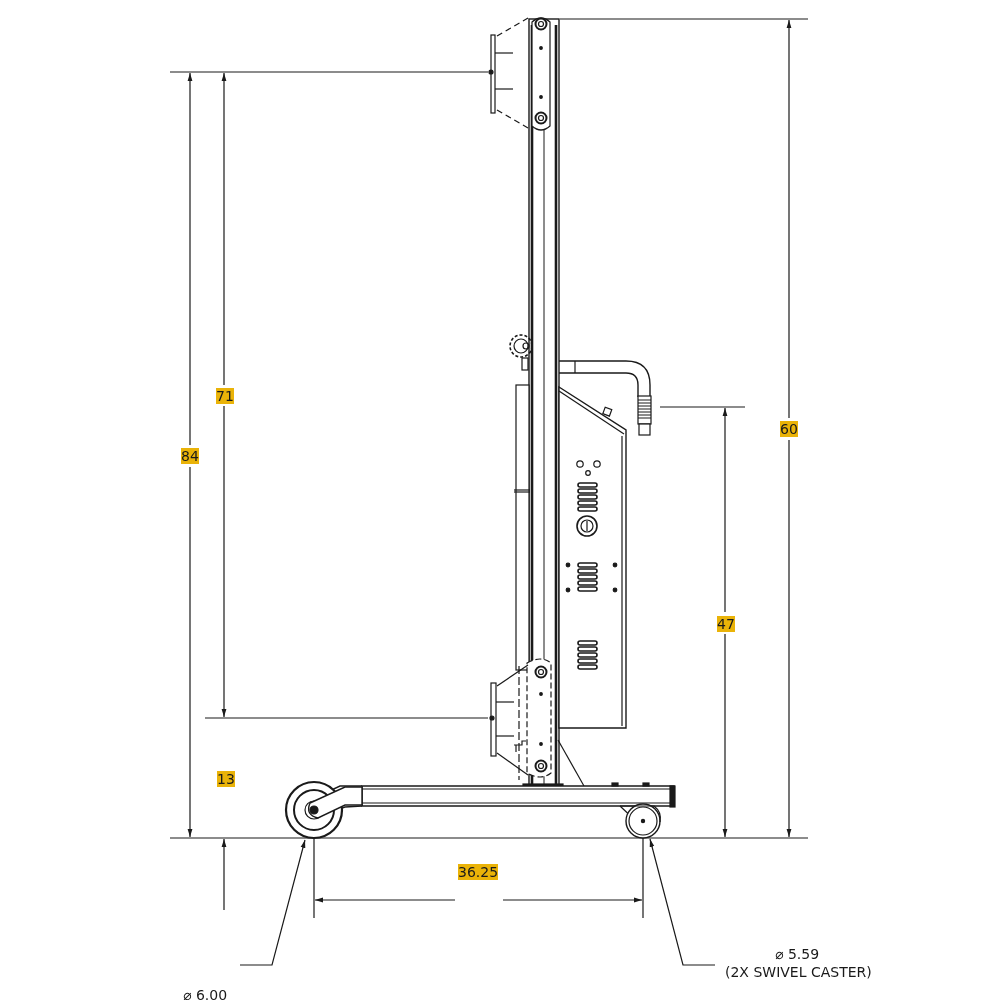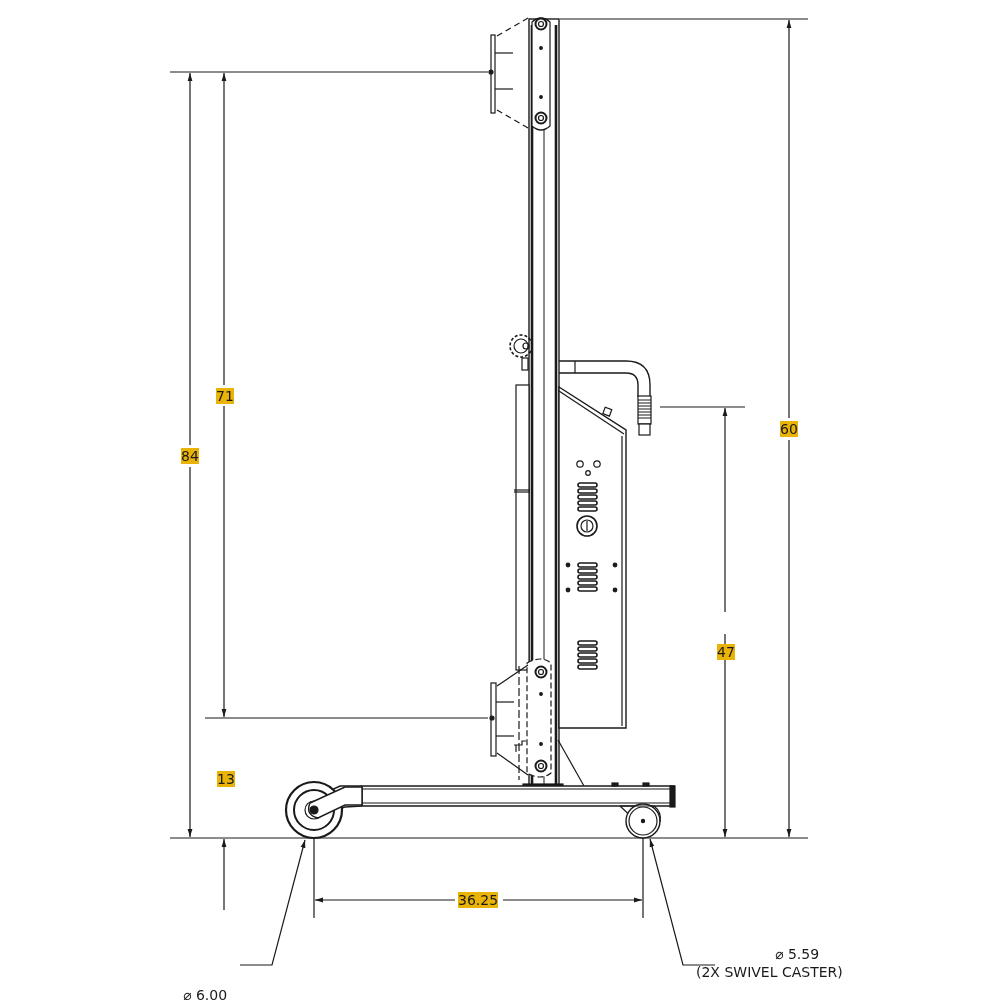--- a/index.html
+++ b/index.html
@@ -210,18 +210,18 @@
       <path d="M620,806 L654,806 Q662,812 660,822"></path>
     </g>
 
   </g>
 </svg>
 
 <div class="dimtext" style="left:780px; top:421px;">60</div>
 <div class="dimtext" style="left:181px; top:448px;">84</div>
 <div class="dimtext" style="left:216px; top:388px;">71</div>
 <div class="dimtext" style="left:217px; top:771px;text-align:right;">13</div>
-<div class="dimtext" style="left:717px; top:616px;margin-top:28px;">47</div>
-<div class="dimtext" style="left:458px; top:892px;">36.25</div>
+<div class="dimtext" style="left:717px; top:616px;">47</div>
+<div class="dimtext" style="left:458px; top:864px;">36.25</div>
 
 <div class="note" style="left:183px; top:957px;margin-top:30px;">⌀ 6.00</div>
 <div class="note" style="left:775px; top:946px;">⌀ 5.59</div>
-<div class="note" style="left:696px; top:964px;">(2X SWIVEL CASTER)</div>
+<div class="note" style="left:725px; top:964px;">(2X SWIVEL CASTER)</div>
 
 </body></html>

